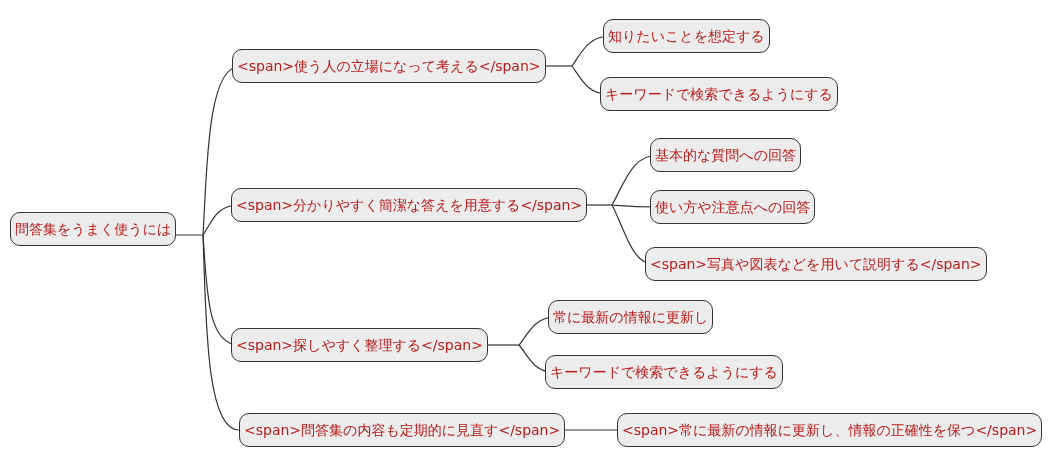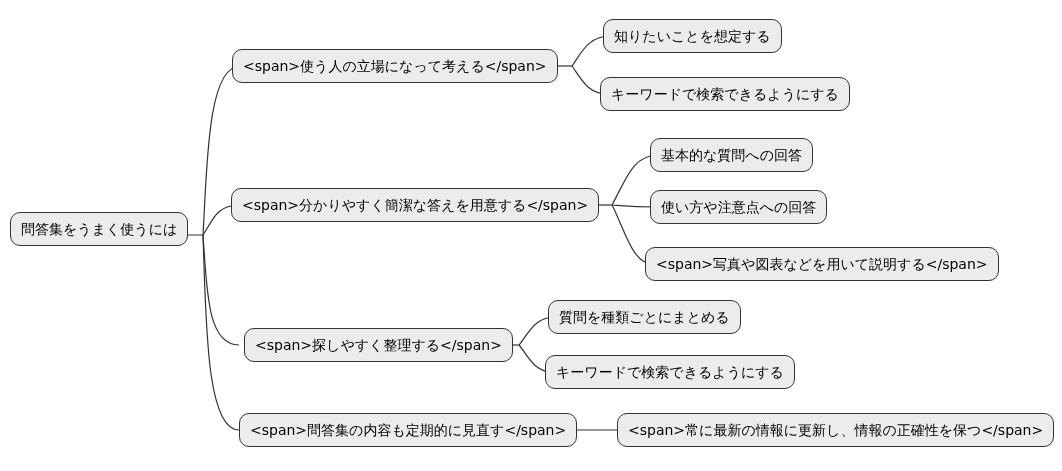--- a/index.html
+++ b/index.html
@@ -21,24 +21,24 @@
     top: 0;
     width: 1062px;
     height: 471px;
   }
   .node {
     position: absolute;
     box-sizing: border-box;
     background: #ececec;
     border: 1.3px solid #333333;
     border-radius: 10px;
-    padding: 6px 10px;
+    padding: 6px 4px;
     font-size: 14px;
     line-height: 20px;
-    color: #000000;
+    color: #b91c1c;
     white-space: nowrap;
     text-align: center;
   }
 </style>
 </head>
 <body>
 
 <div class="canvas">
 
   <svg class="edges" viewBox="0 0 1062 471" xmlns="http://www.w3.org/2000/svg" fill="none" stroke="#333333" stroke-width="1.2">
@@ -62,28 +62,28 @@
     <path d="M519,345 C529,333 534,317 556,317"></path>
     <path d="M519,345 C529,357 534,372 553,372"></path>
 
     <path d="M553,430 L625,430"></path>
   </svg>
 
   <div class="node" style="left:10px; top:212px;">問答集をうまく使うには</div>
 
   <div class="node" style="left:232px; top:49px;">&lt;span&gt;使う人の立場になって考える&lt;/span&gt;</div>
   <div class="node" style="left:231px; top:188px;">&lt;span&gt;分かりやすく簡潔な答えを用意する&lt;/span&gt;</div>
-  <div class="node" style="left:231px; top:328px;margin-left:13px;">&lt;span&gt;探しやすく整理する&lt;/span&gt;</div>
+  <div class="node" style="left:231px; top:328px;">&lt;span&gt;探しやすく整理する&lt;/span&gt;</div>
   <div class="node" style="left:231px; top:413px;margin-left:8px;">&lt;span&gt;問答集の内容も定期的に見直す&lt;/span&gt;</div>
 
   <div class="node" style="left:603px; top:19px;">知りたいことを想定する</div>
   <div class="node" style="left:600px; top:77px;">キーワードで検索できるようにする</div>
 
   <div class="node" style="left:650px; top:138px;">基本的な質問への回答</div>
   <div class="node" style="left:650px; top:190px;">使い方や注意点への回答</div>
   <div class="node" style="left:645px; top:247px;">&lt;span&gt;写真や図表などを用いて説明する&lt;/span&gt;</div>
 
-  <div class="node" style="left:548px; top:300px;">質問を種類ごとにまとめる</div>
+  <div class="node" style="left:548px; top:300px;">常に最新の情報に更新し</div>
   <div class="node" style="left:545px; top:355px;">キーワードで検索できるようにする</div>
 
   <div class="node" style="left:617px; top:413px;">&lt;span&gt;常に最新の情報に更新し、情報の正確性を保つ&lt;/span&gt;</div>
 
 </div>
 
 </body></html>

